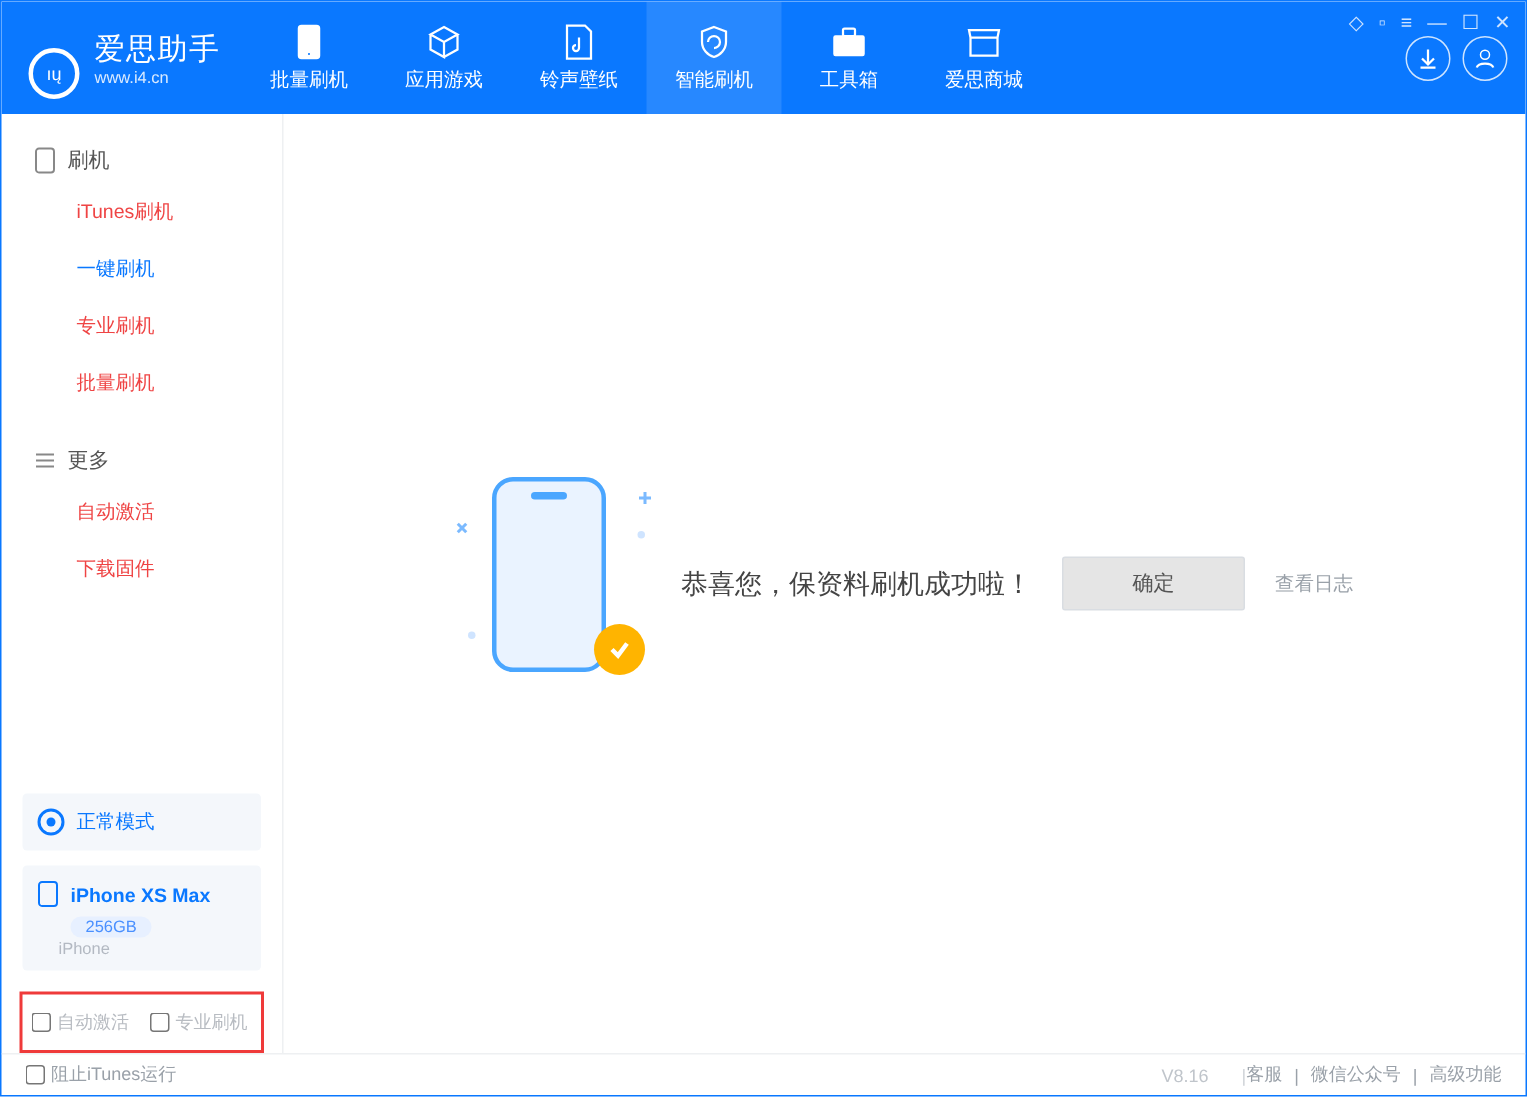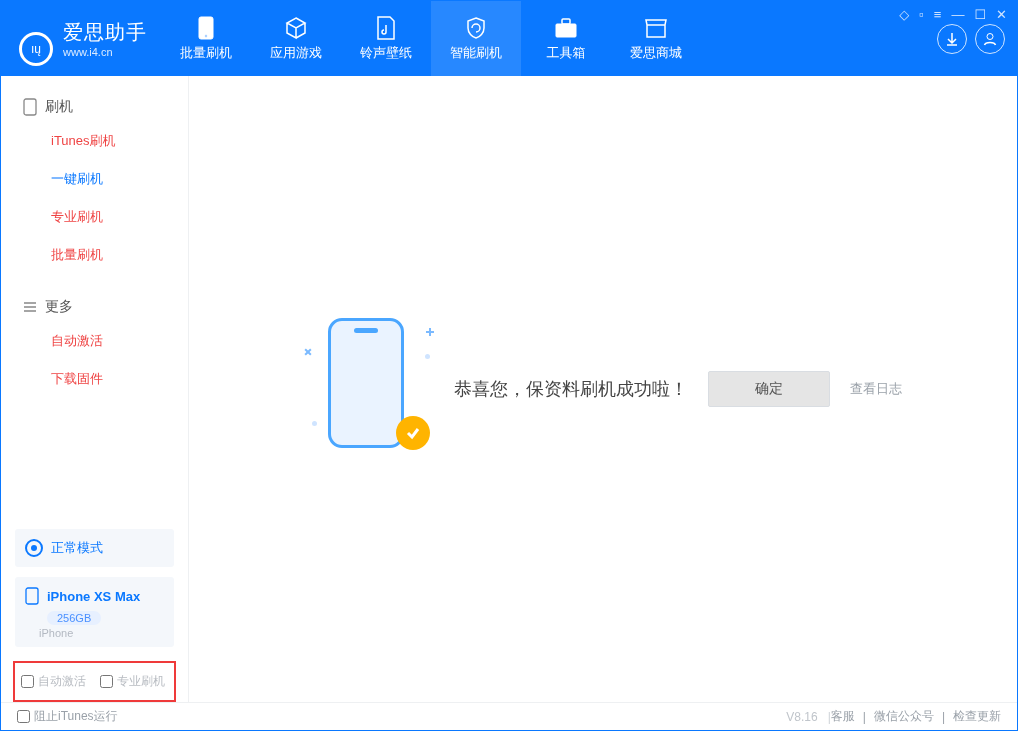--- a/index.html
+++ b/index.html
@@ -65,21 +65,21 @@
 .d1{left:8px;bottom:38px;} .d2{right:4px;top:40px;}
 
 .success-text{font-size:18px;color:#444;}
 .ok-btn{border:1px solid #d9dde2;background:#e5e5e5;color:#555;padding:8px 46px;font-size:14px;cursor:pointer;border-radius:2px;}
 .view-log{color:#9aa1a9;font-size:13px;cursor:pointer;}
 
 
 .footer { height: 28px; border-top: 1px solid #eef0f2; display: flex; align-items: center; padding: 0 16px; font-size: 12px; color:#9aa1a9;}
 .footer label{display:flex;align-items:center;gap:4px;}
 .footer .spacer{flex:1;}
-.footer .ver{color:#c0c5cb;margin-right:10px;}
+.footer .ver{color:#c0c5cb;margin-right:22px;}
 .footer .links{display:flex;align-items:center;gap:8px;}
 .footer .links span{color:#9aa1a9;cursor:pointer;}
 .footer .sep{color:#cfd3d8;}
 </style>
 </head>
 <body>
 
 <div class="win-controls">
   <span>◇</span>
   <span>▫</span>
@@ -249,15 +249,15 @@
       <span>阻止iTunes运行</span>
     </label>
   <div class="spacer"></div>
   <span class="ver">V8.16</span>
   <span class="sep">|</span>
   <div class="links">
     <span>客服</span>
     <span class="sep">|</span>
     <span>微信公众号</span>
     <span class="sep">|</span>
-    <span>检查更新</span>
+    <span>高级功能</span>
   </div>
 </div>
 
 </body></html>

